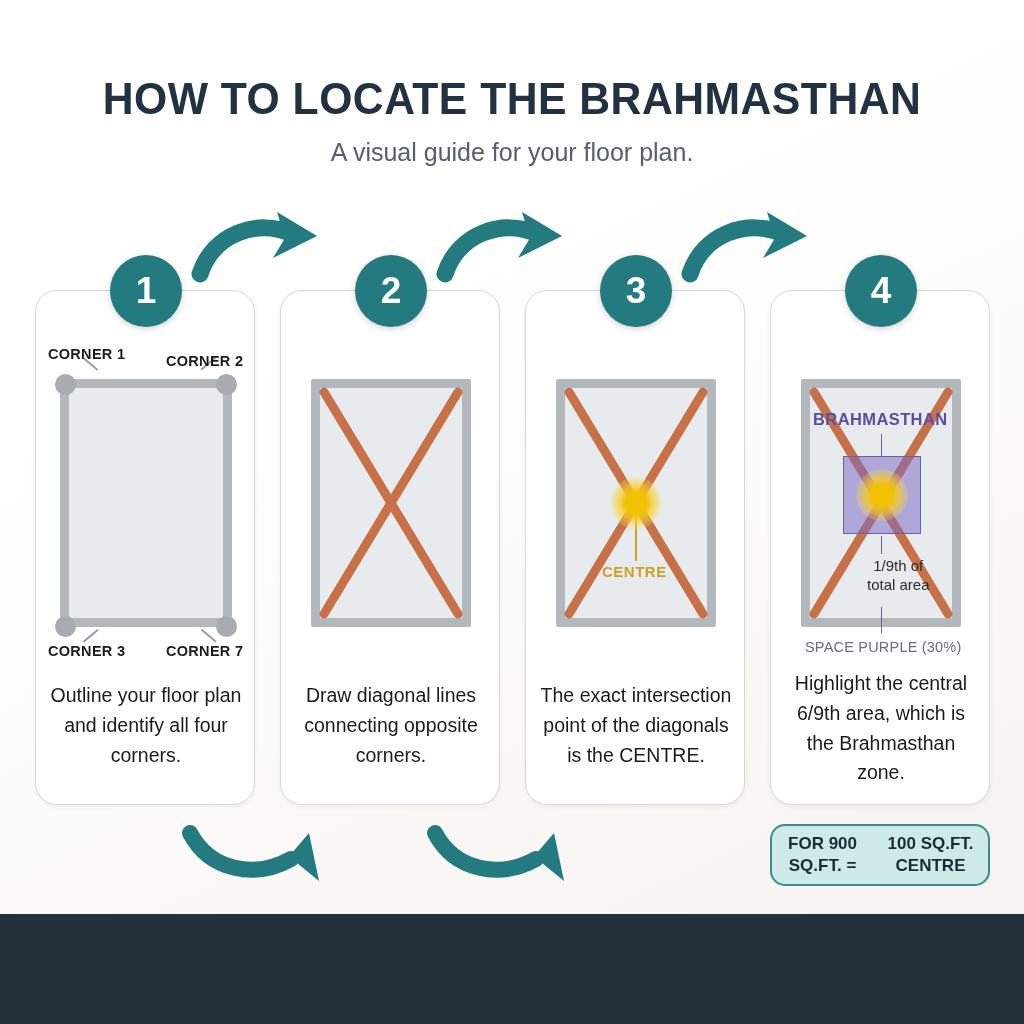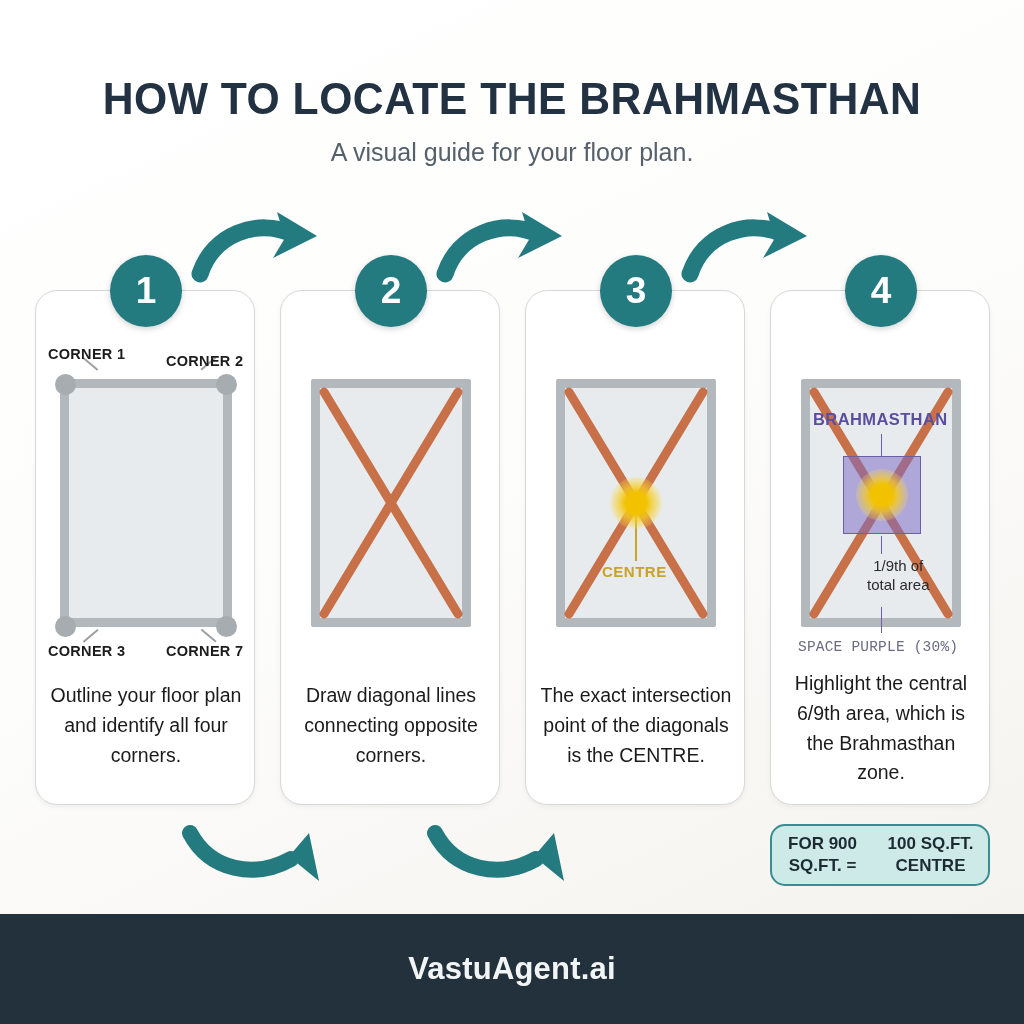--- a/index.html
+++ b/index.html
@@ -218,21 +218,21 @@
 
       <div class="glow" style="left:111px; top:204px;"></div>
 
       <div class="tick" style="left:110px; top:245px; height:18px;"></div>
       <div class="ninth-label" style="left:60px; top:265px;">
         <span>1/9th of</span><br>
         <span>total area</span>
       </div>
 
       <div class="tick" style="left:110px; top:316px; height:26px;"></div>
-      <div class="purple-pct" style="left:27px; top:348px;font-family:Liberation Mono, monospace;">SPACE PURPLE (30%)</div>
+      <div class="purple-pct" style="left:34px; top:348px;">SPACE PURPLE (30%)</div>
     </div>
 
     <div class="caption" style="top:378px;">Highlight the central 6/9th area, which is the Brahmasthan zone.</div>
   </div>
 </div>
 
 <svg class="arrow-svg" style="left:185px; top:825px; width:150px; height:62px;" viewBox="0 0 150 62">
   <path d="M5,8 C25,46 70,54 106,34" stroke="#237A7F" stroke-width="16" fill="none" stroke-linecap="round"></path>
   <path d="M88,50 L124,8 L134,56 L112,38 Z" fill="#237A7F"></path>
 </svg>
@@ -240,14 +240,13 @@
   <path d="M5,8 C25,46 70,54 106,34" stroke="#237A7F" stroke-width="16" fill="none" stroke-linecap="round"></path>
   <path d="M88,50 L124,8 L134,56 L112,38 Z" fill="#237A7F"></path>
 </svg>
 
 <div id="badge">
   <span>FOR 900 SQ.FT. =</span>
   <span>100 SQ.FT. CENTRE</span>
 </div>
 
 <div id="footer">
-  <div id="footer-brand">VastuAgent.ai</div>
 </div>
 
 </body></html>

